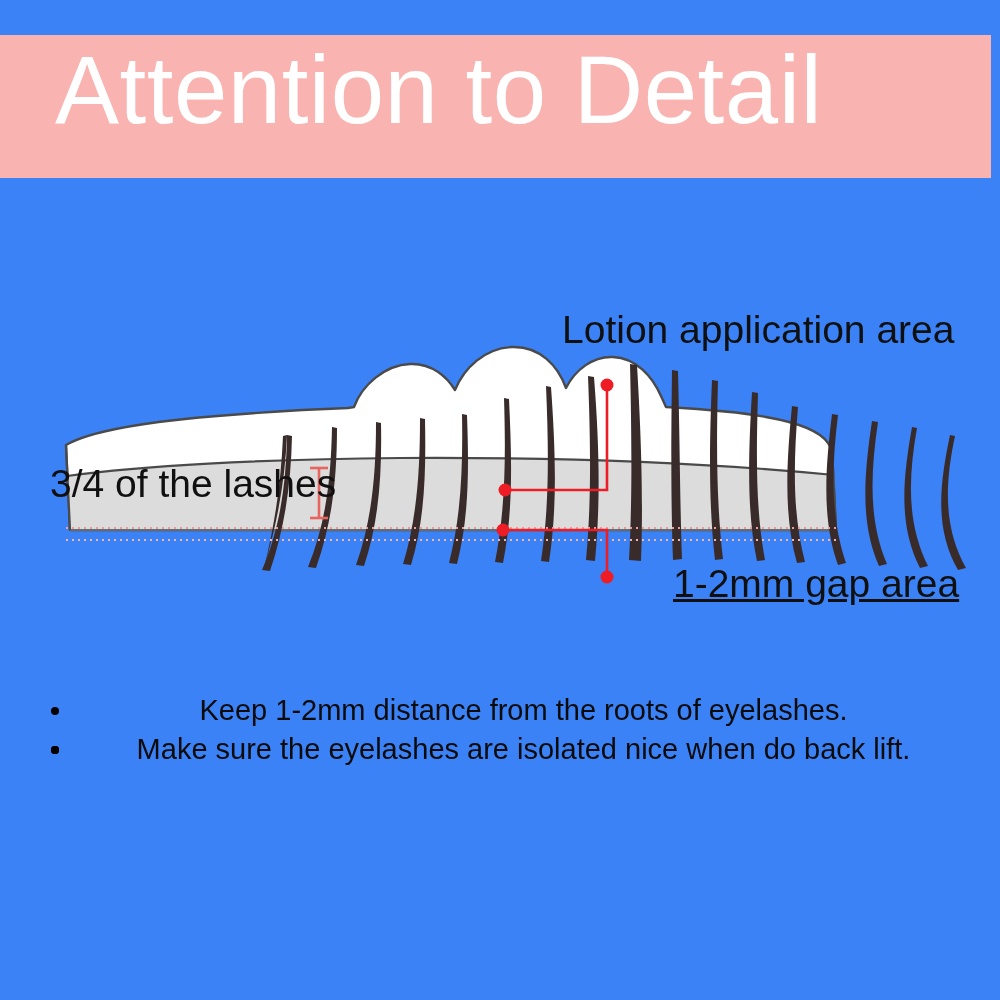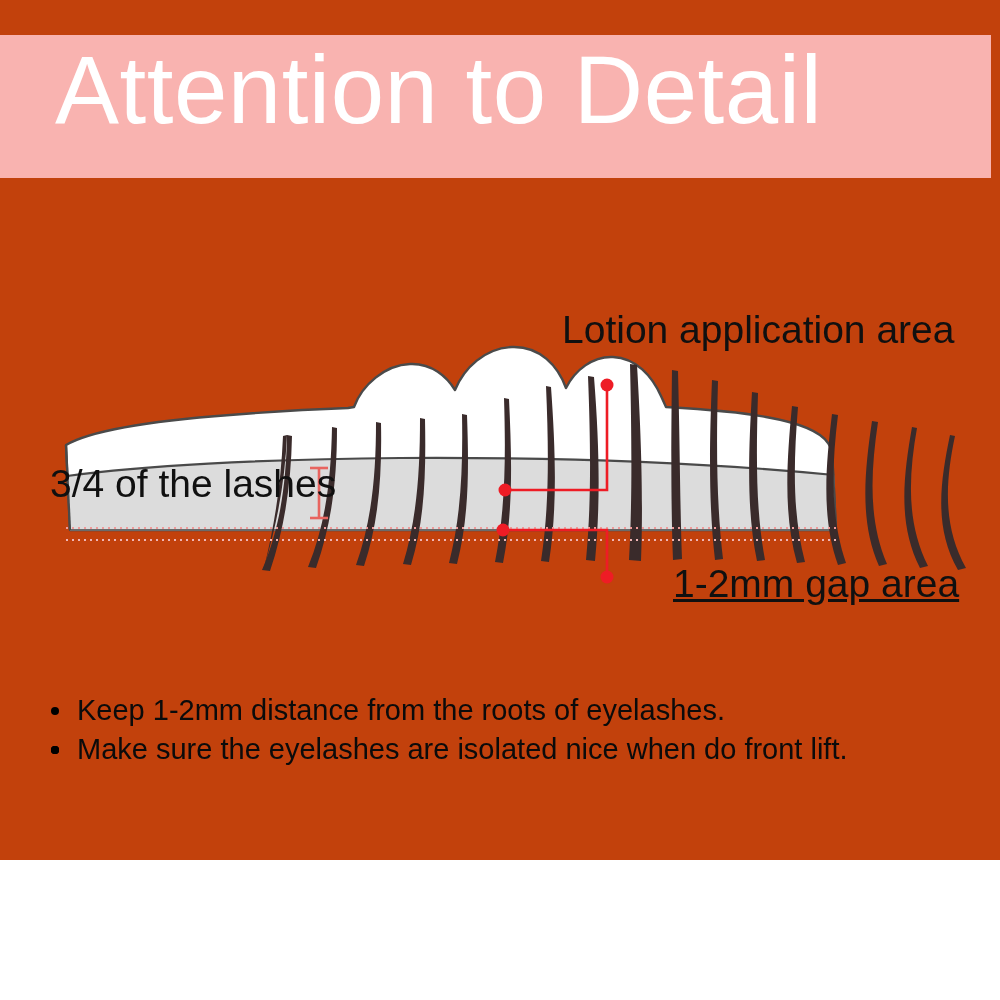--- a/index.html
+++ b/index.html
@@ -11,22 +11,22 @@
     width: 1000px;
     height: 1000px;
     font-family: "Liberation Sans", "DejaVu Sans", sans-serif;
     color: #000000;
     position: relative;
     overflow: hidden;
   }
   #page {
     position: relative;
     width: 1000px;
-    height: 860px;
-    background: #c2410c;
+    height: 1000px;
+    background: #3b82f6;
   }
 
   
   .banner {
     position: absolute;
     left: 0;
     top: 35px;
     width: 991px;
     height: 143px;
     background: #f9b3b0;
@@ -63,20 +63,21 @@
   .label-lotion { left: 562px; top: 313px; }
   .label-threequarter { left: 50px; top: 467px; }
   .label-gap { left: 673px; top: 567px; text-decoration: underline; }
 
   
   .bullets {
     position: absolute;
     left: 40px;
     top: 692px;
     width: 930px;
+    text-align: center;
   }
   .bullet-item {
     position: relative;
     padding-left: 37px;
     margin: 0 0 2px 0;
     font-size: 29px;
     line-height: 37px;
     color: #0b0b0b;
   }
   .bullet-item .dot {
@@ -185,17 +186,17 @@
       <span>Keep 1-2mm distance from the roots of eyelashes.</span>
     </div>
     <div class="bullet-item">
       <span class="dot"></span>
     </div>
     <div class="bullet-item">
       <span class="dot"></span>
     </div>
     <div class="bullet-item">
       <span class="dot"></span>
-      <span>Make sure the eyelashes are isolated nice when do front lift.</span>
+      <span>Make sure the eyelashes are isolated nice when do back lift.</span>
     </div>
   </div>
 
 </div>
 
 </body></html>

